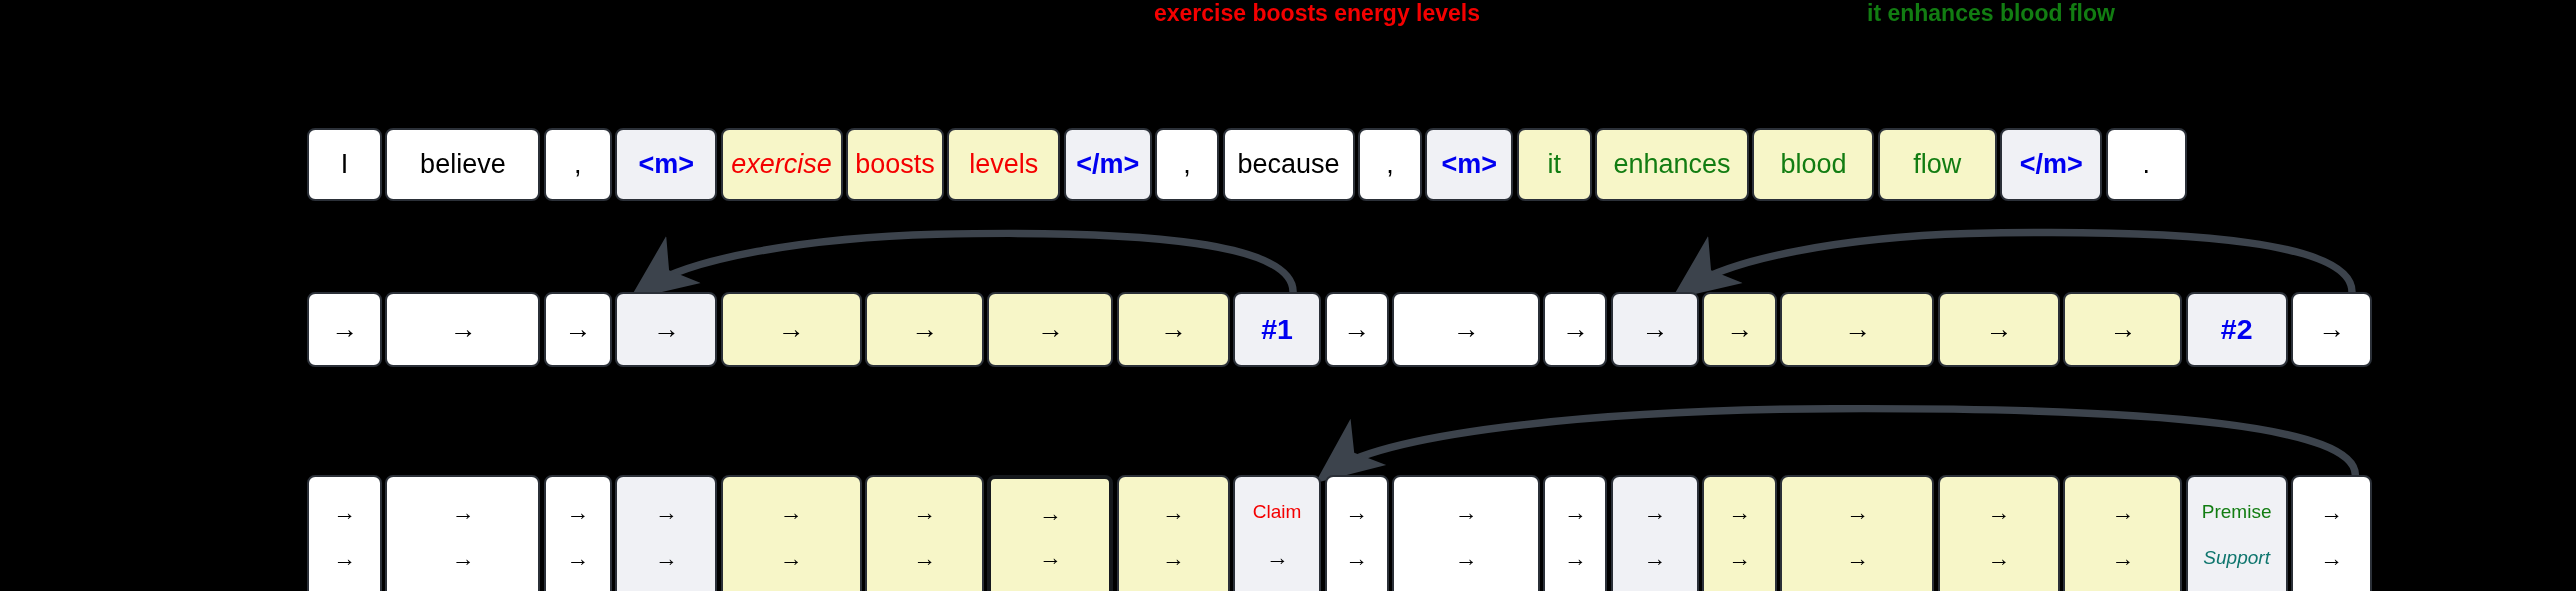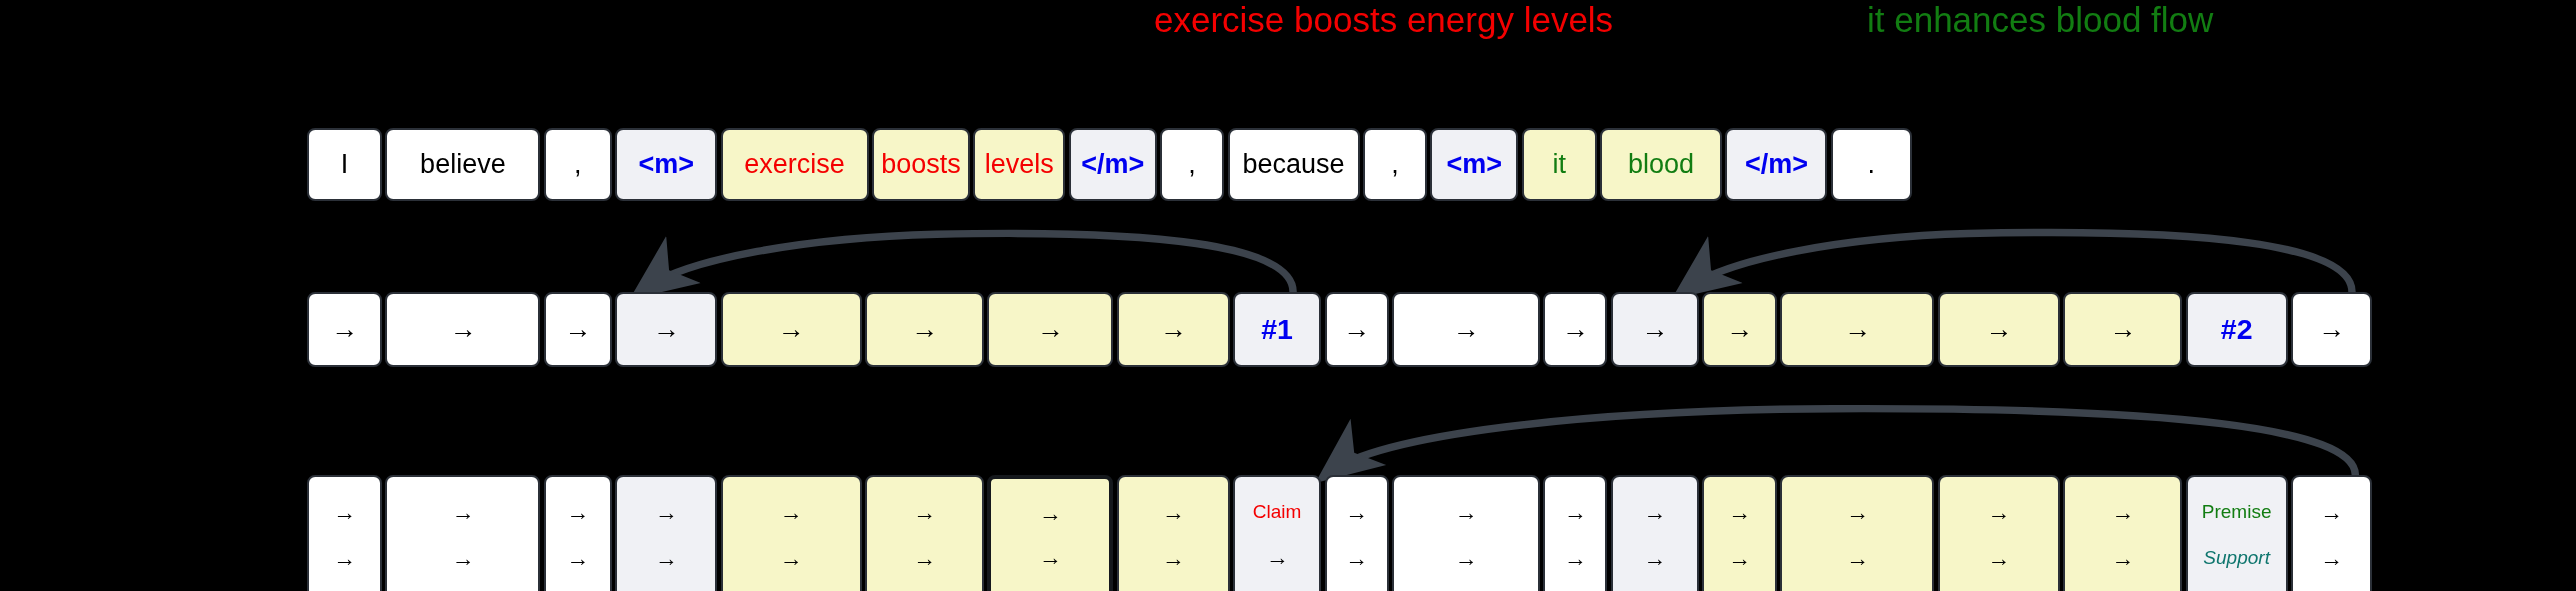--- a/index.html
+++ b/index.html
@@ -1,21 +1,21 @@
 <!DOCTYPE html>
 <html style="font-size:11px"><head>
 <meta charset="utf-8">
 <style>
   html,body{margin:0;padding:0;background:#000;}
   body{width:2576px;height:592px;position:relative;overflow:hidden;
        font-family:"Liberation Sans", sans-serif;}
 
   #stage{position:absolute;left:0;top:0;width:2576px;height:592px;}
 
-  .annot{position:absolute;font-size:35px;font-weight:400;white-space:nowrap;}
+  .annot{position:absolute;font-size:23px;font-weight:700;white-space:nowrap;}
 
   .row{position:absolute;display:flex;align-items:stretch;}
 
   .cell{
     box-sizing:border-box;
     border:2.7px solid #2b3038;
     border-radius:8.1px;
     background:#ffffff;
     margin-right:3.4px;
     display:flex;
@@ -82,50 +82,56 @@
       </div>
       <div class="cell " style="width: 155px;">
         <span class="tok black">believe</span>
       </div>
       <div class="cell " style="width: 68px;">
         <span class="tok black">,</span>
       </div>
       <div class="cell grey" style="width: 102px;">
         <span class="tok blue">&lt;m&gt;</span>
       </div>
-      <div class="cell yellow" style="width: 148px;">
+      <div class="cell yellow" style="width: 122px; font-style: italic;">
         <span class="tok red">exercise</span>
       </div>
       <div class="cell yellow" style="width: 98px;">
         <span class="tok red">boosts</span>
       </div>
-      <div class="cell yellow" style="width: 92px;">
+      <div class="cell yellow" style="width: 113px;">
         <span class="tok red">levels</span>
       </div>
       <div class="cell grey" style="width: 88px;">
         <span class="tok blue">&lt;/m&gt;</span>
       </div>
       <div class="cell " style="width: 64px;">
         <span class="tok black">,</span>
       </div>
       <div class="cell " style="width: 132px;">
         <span class="tok black">because</span>
       </div>
       <div class="cell " style="width: 64px;">
         <span class="tok black">,</span>
       </div>
       <div class="cell grey" style="width: 88px;">
         <span class="tok blue">&lt;m&gt;</span>
       </div>
       <div class="cell yellow" style="width: 75px;">
         <span class="tok green">it</span>
       </div>
+      <div class="cell yellow" style="width: 154px;">
+        <span class="tok green">enhances</span>
+      </div>
       <div class="cell yellow" style="width: 122px;">
         <span class="tok green">blood</span>
       </div>
+      <div class="cell yellow" style="width: 119px;">
+        <span class="tok green">flow</span>
+      </div>
       <div class="cell grey" style="width: 102px;">
         <span class="tok blue">&lt;/m&gt;</span>
       </div>
       <div class="cell " style="width: 81px;">
         <span class="tok black">.</span>
       </div>
     </div>
 
   <div class="row r2" id="row-relations" style="left:307px;top:292px;">
       <div class="cell " style="width: 75px;">

